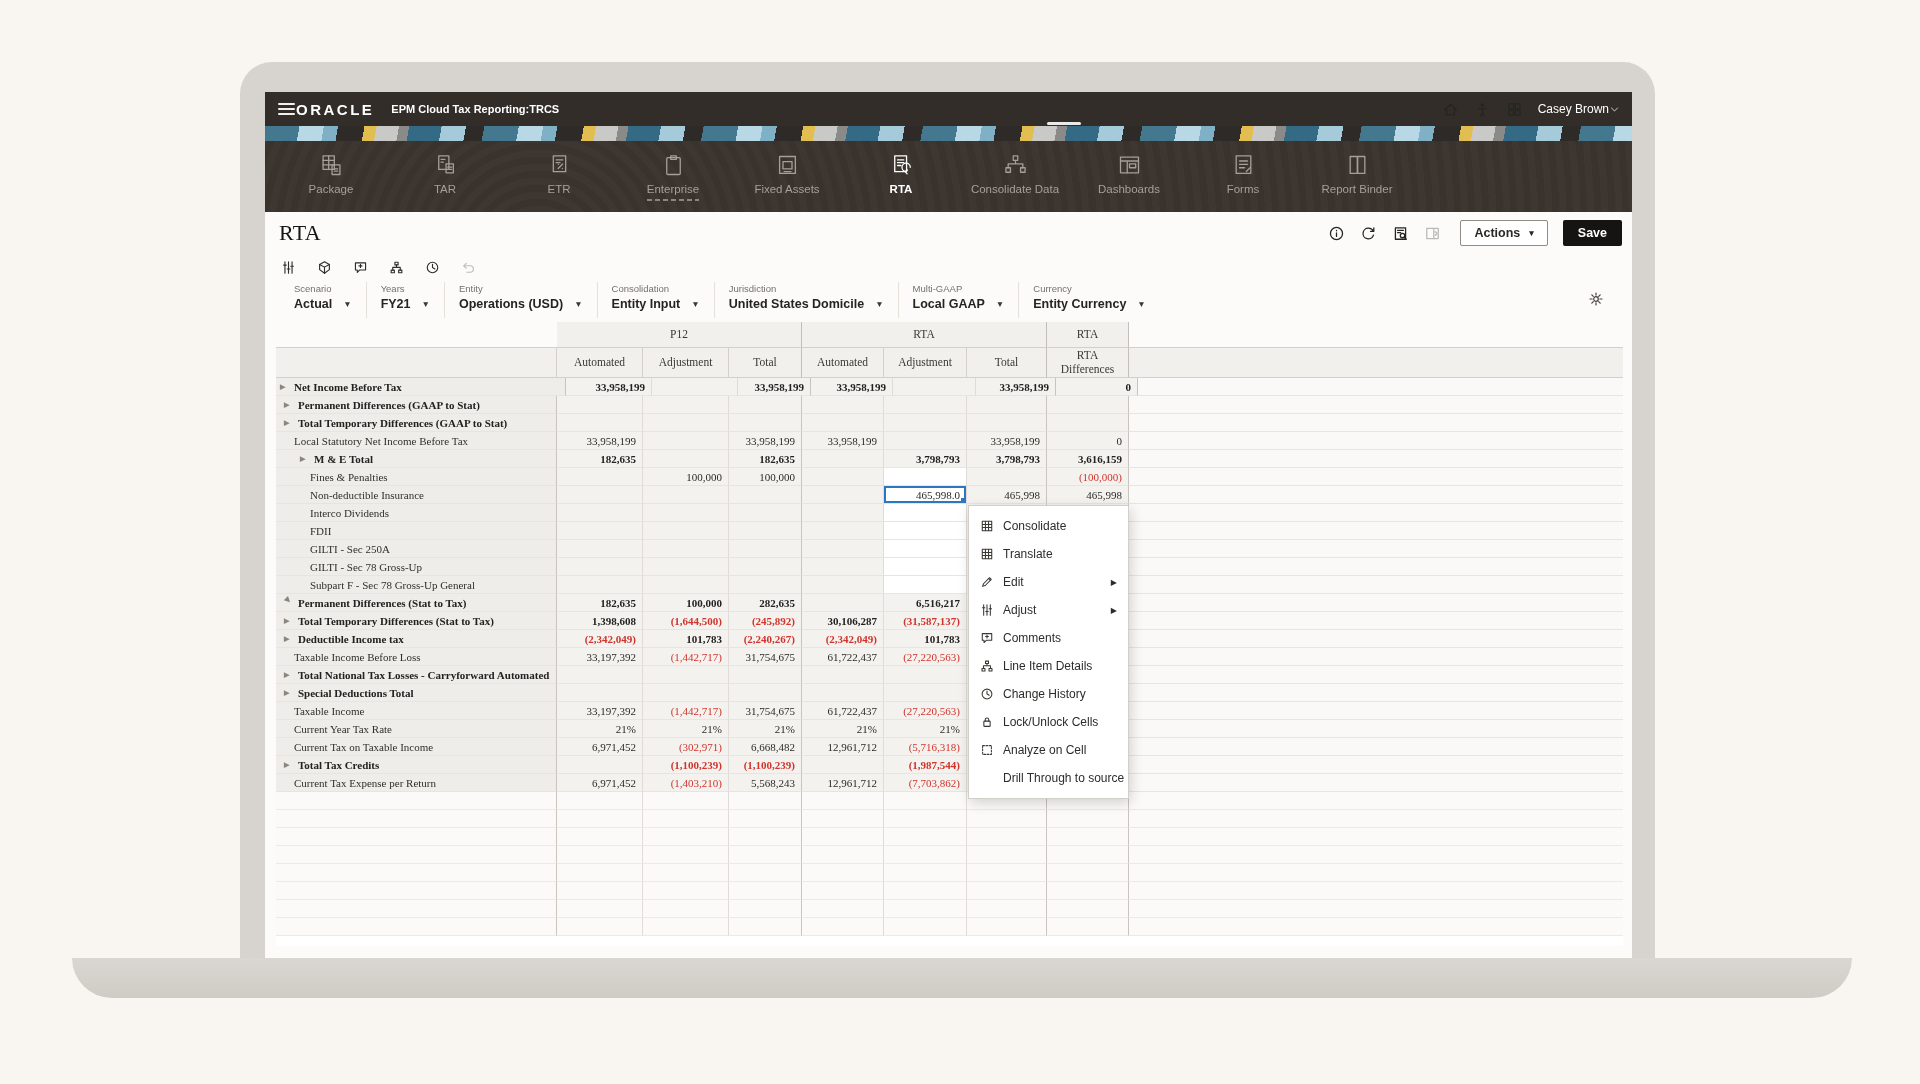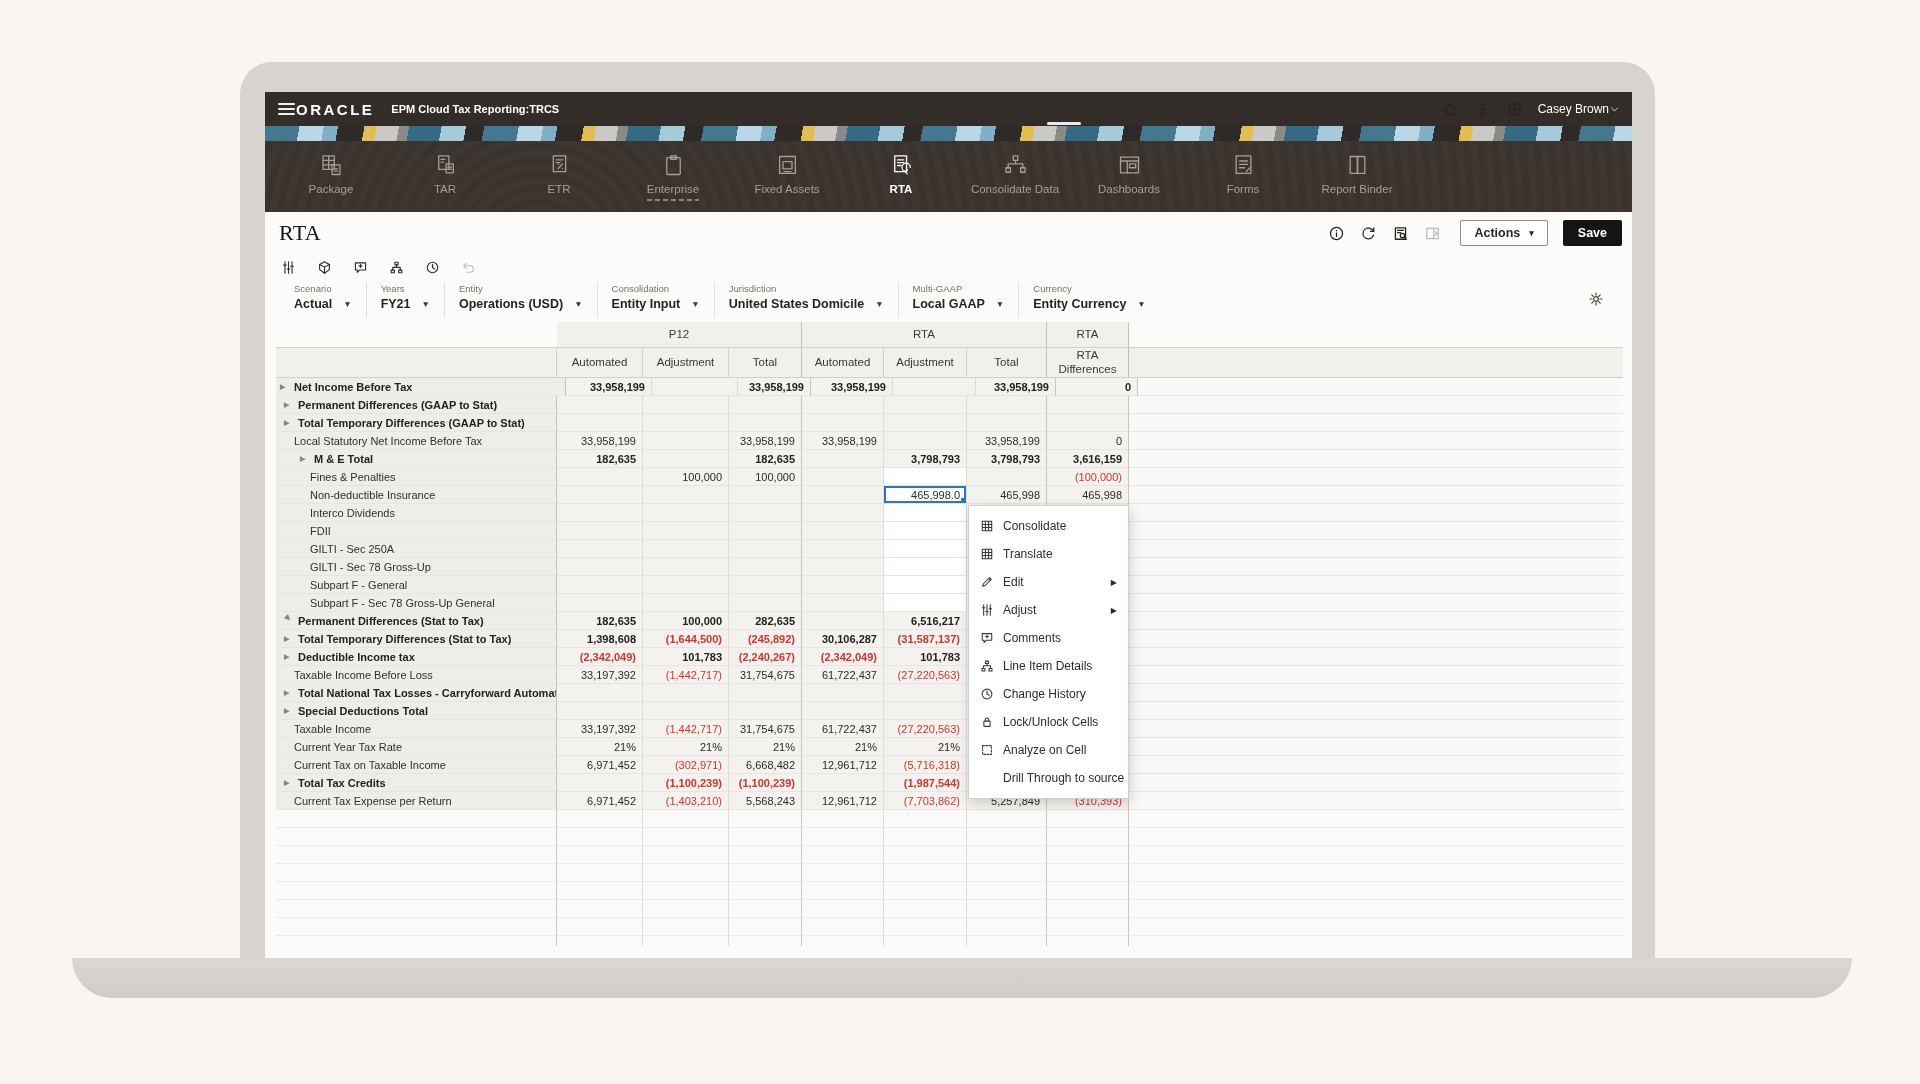--- a/index.html
+++ b/index.html
@@ -64,21 +64,21 @@
   .pov-row { height:36px; display:flex; padding-left:15px; position:relative; }
   .pov-item { padding:1px 14px 0 14px; cursor:pointer; }
   .pov-item + .pov-item { border-left:1px solid #e4e0da; }
   .pov-dim { font-size:9.5px; color:#75706a; margin-bottom:3px; }
   .pov-val { font-size:12.5px; font-weight:bold; color:#262421; display:flex; align-items:center; gap:11px; white-space:nowrap; }
   .pov-val .caret { font-size:8.5px; color:#3a3733; }
   .pov-gear { position:absolute; right:28px; top:9px; cursor:pointer; }
   .pov-gear svg { width:16px; height:16px; color:#45413c; }
   
   .grid { position:absolute; left:11px; top:110px; width:1347px; bottom:12px;
-    overflow:hidden; font-size:11px; background:#fff; }
+    overflow:hidden; font-size:11px; background:#fff;font-family:Liberation Serif, serif; }
   .g-row { display:flex; height:18px; }
   .g-row.hdr1 { height:26px; } .g-row.hdr2 { height:30px; }
   .cell { border-right:1px solid #dfdbd6; border-bottom:1px solid #e8e5e0;
     display:flex; align-items:center; justify-content:flex-end; padding:0 6px;
     background:#f4f2ef; color:#2c2a27; overflow:hidden; white-space:nowrap; }
   .cell.gb { border-right-color:#c8c4be; }
   .cell.lbl { justify-content:flex-start; background:#efede9; border-right-color:#c8c4be; color:#312f2b; }
   .cell.white { background:#ffffff; }
   .cell.filler { background:#faf9f7; border-right:none; }
   .g-row.empty .cell { background:#fbfaf8; border-bottom-color:#eceae6; }
@@ -707,47 +707,20 @@
             <div class="cell gb" style="width: 80px; flex: 0 0 auto;">
               <span></span>
             </div>
             <div class="cell gb" style="width: 82px; flex: 0 0 auto;">
               <span></span>
             </div>
             <div class="cell filler" style="flex: 1 1 0%;"></div>
           </div>
           <div class="g-row">
             <div class="cell lbl" style="width: 281px; flex: 0 0 auto; padding-left: 34px;">
-              <span>Subpart F - General</span>
-            </div>
-            <div class="cell" style="width: 86px; flex: 0 0 auto;">
-              <span></span>
-            </div>
-            <div class="cell" style="width: 86px; flex: 0 0 auto;">
-              <span></span>
-            </div>
-            <div class="cell gb" style="width: 73px; flex: 0 0 auto;">
-              <span></span>
-            </div>
-            <div class="cell" style="width: 82px; flex: 0 0 auto;">
-              <span></span>
-            </div>
-            <div class="cell white" style="width: 83px; flex: 0 0 auto;">
-              <span></span>
-            </div>
-            <div class="cell gb" style="width: 80px; flex: 0 0 auto;">
-              <span></span>
-            </div>
-            <div class="cell gb" style="width: 82px; flex: 0 0 auto;">
-              <span></span>
-            </div>
-            <div class="cell filler" style="flex: 1 1 0%;"></div>
-          </div>
-          <div class="g-row">
-            <div class="cell lbl" style="width: 281px; flex: 0 0 auto; padding-left: 34px;">
               <span>Subpart F - Sec 78 Gross-Up General</span>
             </div>
             <div class="cell" style="width: 86px; flex: 0 0 auto;">
               <span></span>
             </div>
             <div class="cell" style="width: 86px; flex: 0 0 auto;">
               <span></span>
             </div>
             <div class="cell gb" style="width: 73px; flex: 0 0 auto;">
               <span></span>

